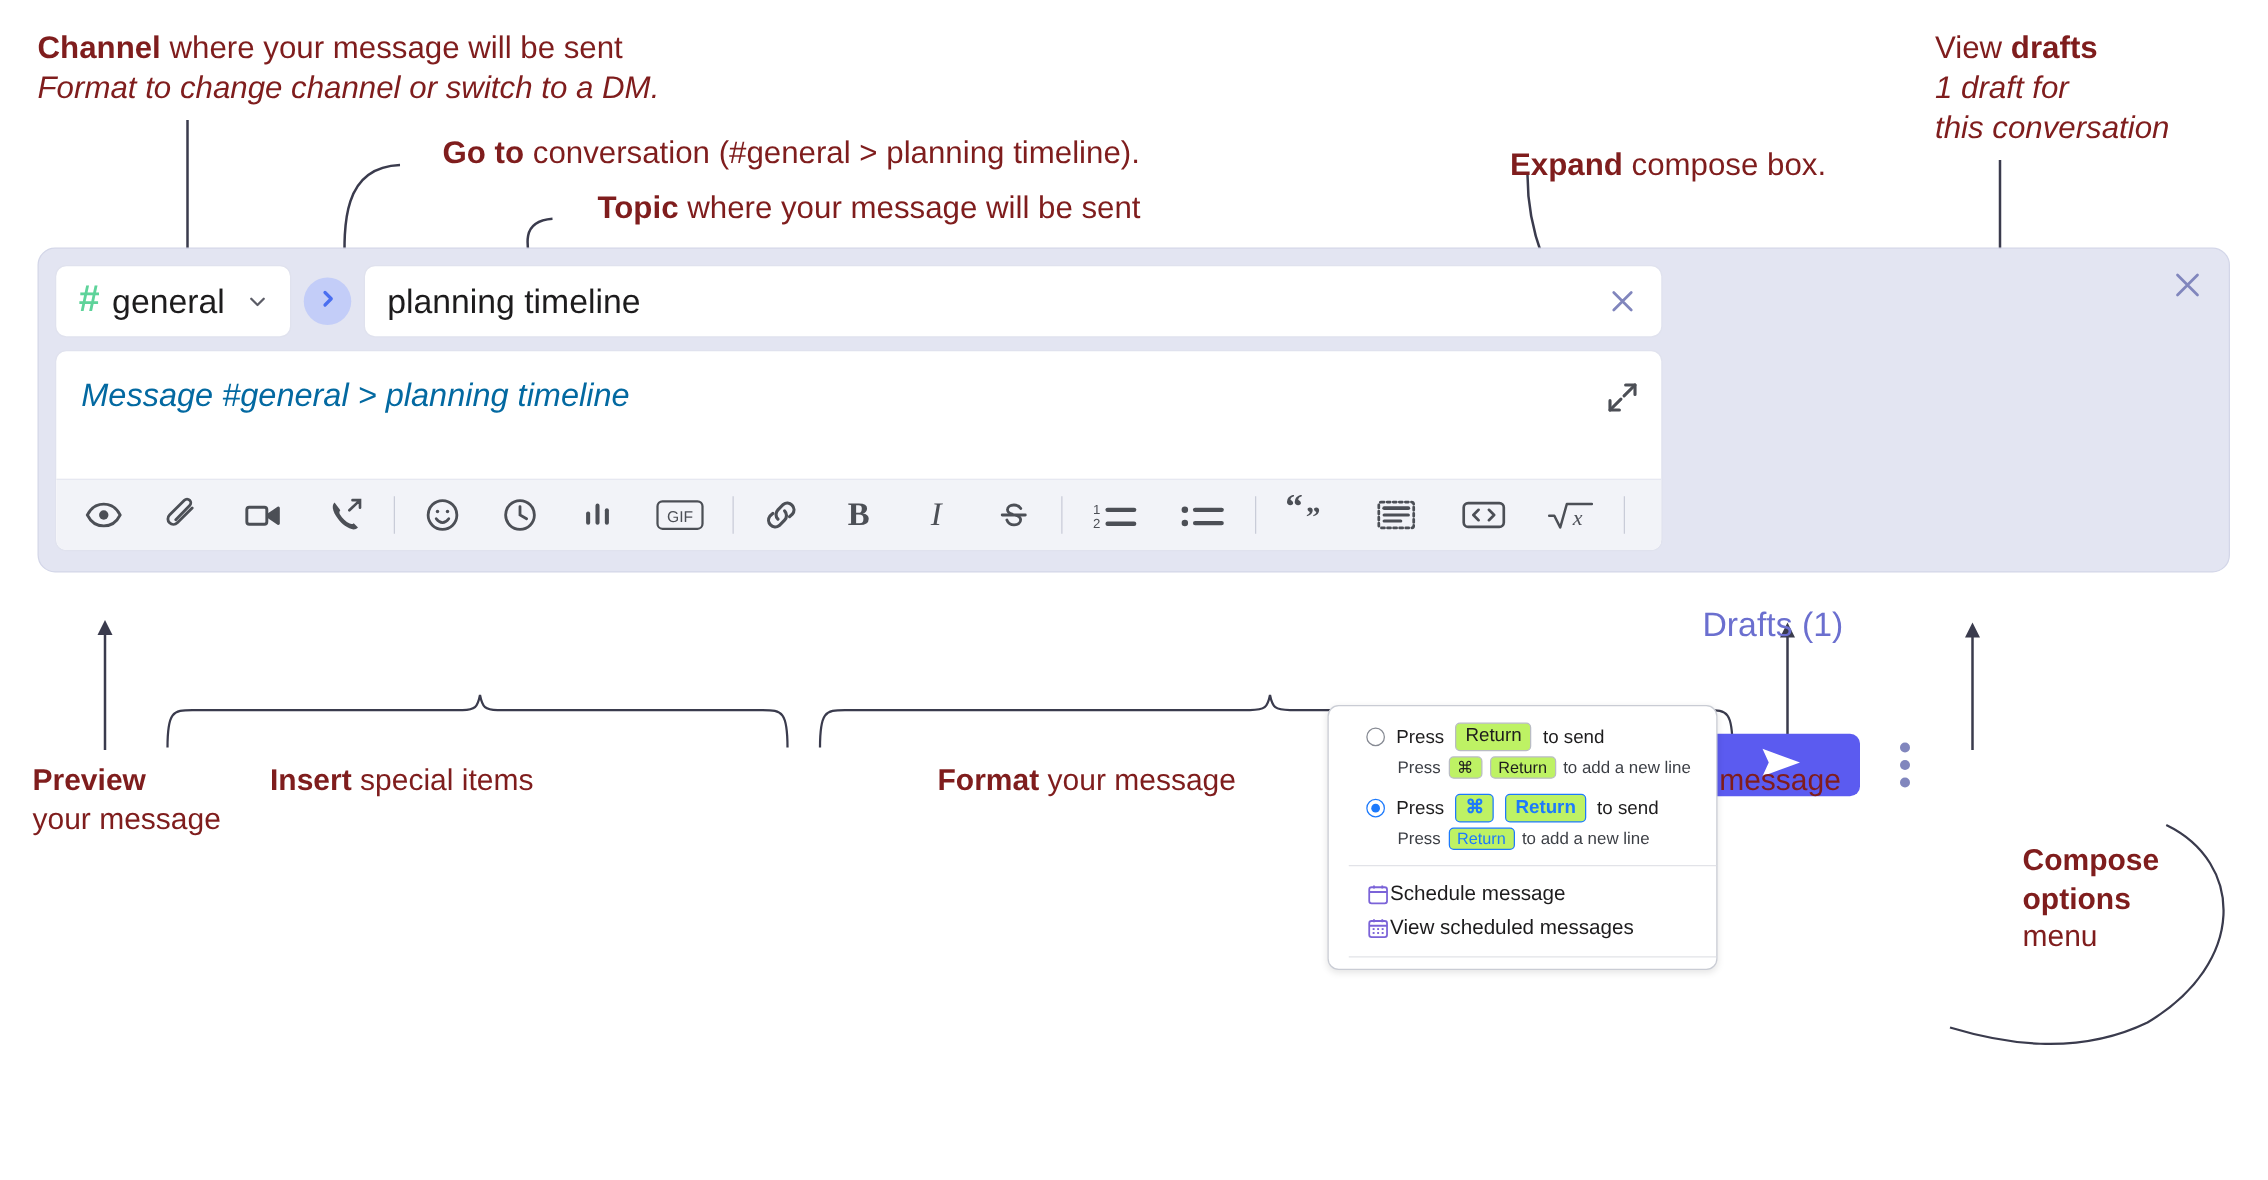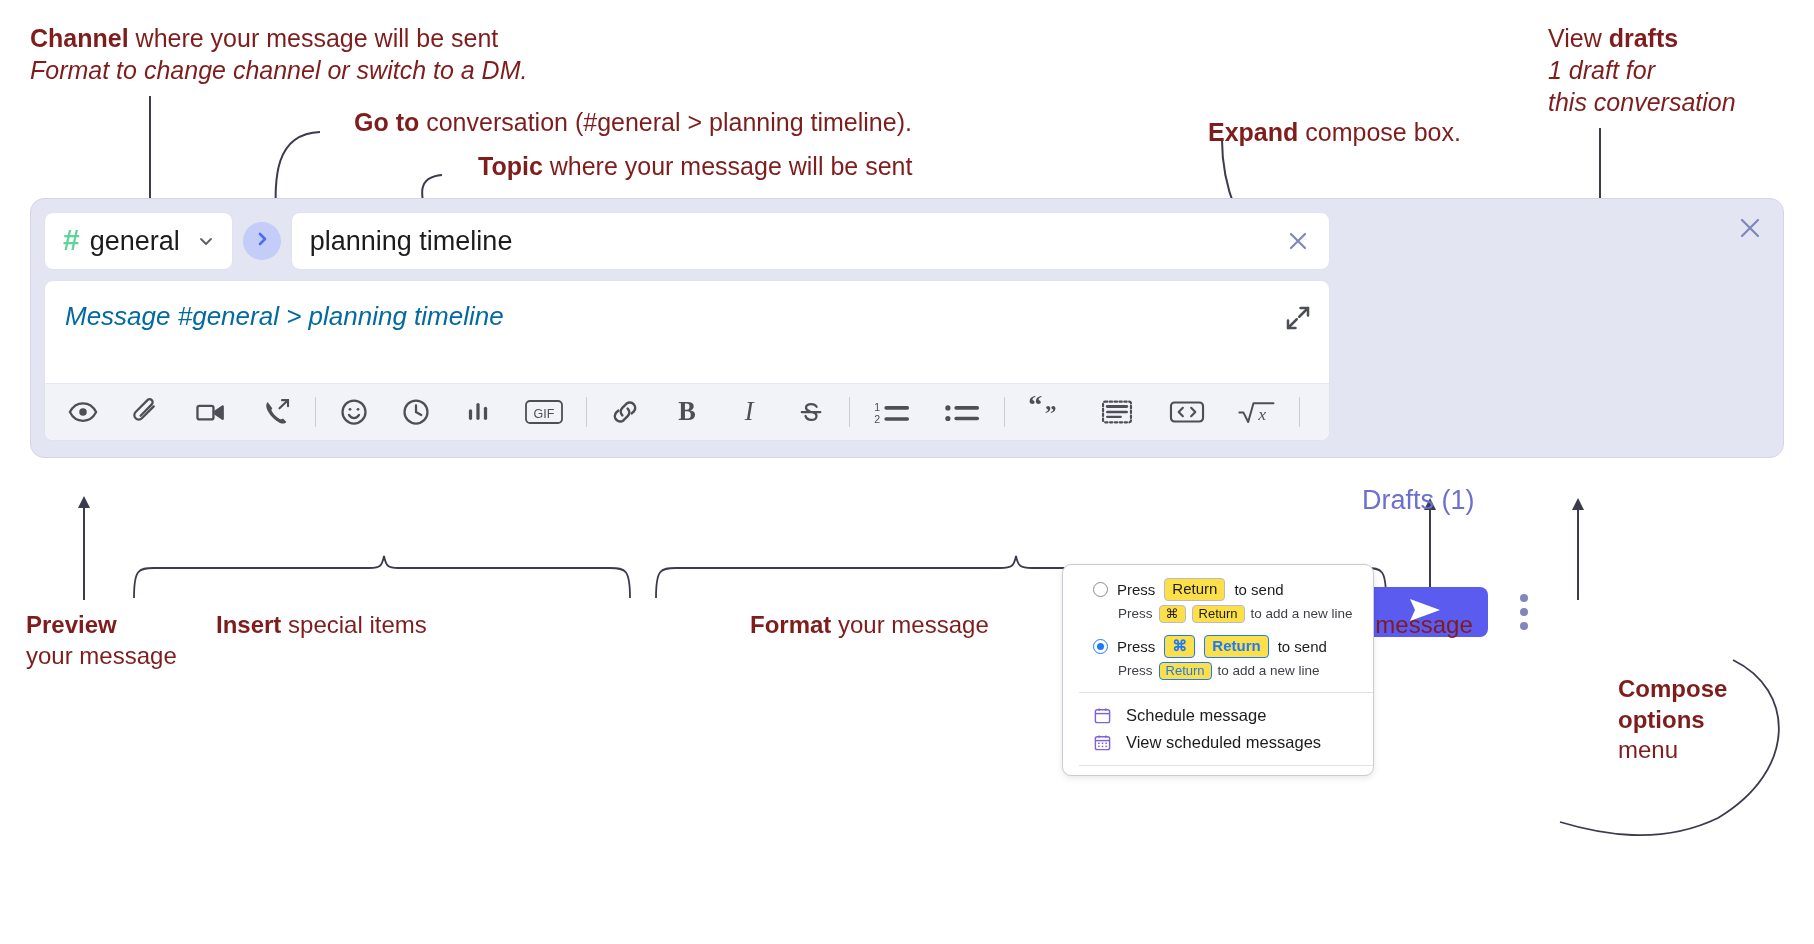--- a/index.html
+++ b/index.html
@@ -117,27 +117,27 @@
     padding:10px 0 0 16px;
   }
   .opt-row { display:flex; align-items:center; gap:9px; padding:3px 14px; }
   .opt-sub { padding:1px 14px 3px 39px; font-size:13.5px; color:#3c3f45; display:flex; align-items:center; gap:6px; }
   .radio { width:15px; height:15px; border-radius:50%; border:1.6px solid #868a93; flex:0 0 auto; position:relative; cursor:pointer; }
   .radio.on { border-color:#1d7afc; }
   .radio.on::after { content:""; position:absolute; inset:3px; border-radius:50%; background:#1d7afc; }
   .key {
     display:inline-flex; align-items:center; justify-content:center;
     border:1px solid #b9bcc4; border-radius:4px; padding:1px 7px;
-    font-size:15px; color:#1d1c1d; background:#fde047; line-height:1.25;
+    font-size:15px; color:#1d1c1d; background:#bef264; line-height:1.25;
   }
   .key.sm { font-size:13px; padding:0px 6px; }
   .key.blue { border-color:#1d7afc; color:#1d7afc; font-weight:700; }
   .key.blue.sm { font-weight:400; }
   .menu-div { height:1px; background:#e2e3e8; margin:9px 0; }
-  .menu-item { display:flex; align-items:center; gap:14px; padding:4px 14px; font-size:16.5px; cursor:pointer; }
+  .menu-item { display:flex; align-items:center; gap:0; padding:4px 14px; font-size:16.5px; cursor:pointer; }
   .menu-item .mi-icon { width:19px; height:19px; color:#7b63d8; display:flex; align-items:center; justify-content:center; flex:0 0 auto; }
   .menu-bottom { padding-bottom:10px; }
 </style>
 </head>
 <body>
 
 <div class="stage">
 
   <svg class="lines" width="1814" height="944" viewBox="0 0 1814 944">
     <g fill="none" stroke="#3a3b4d" stroke-width="2">

